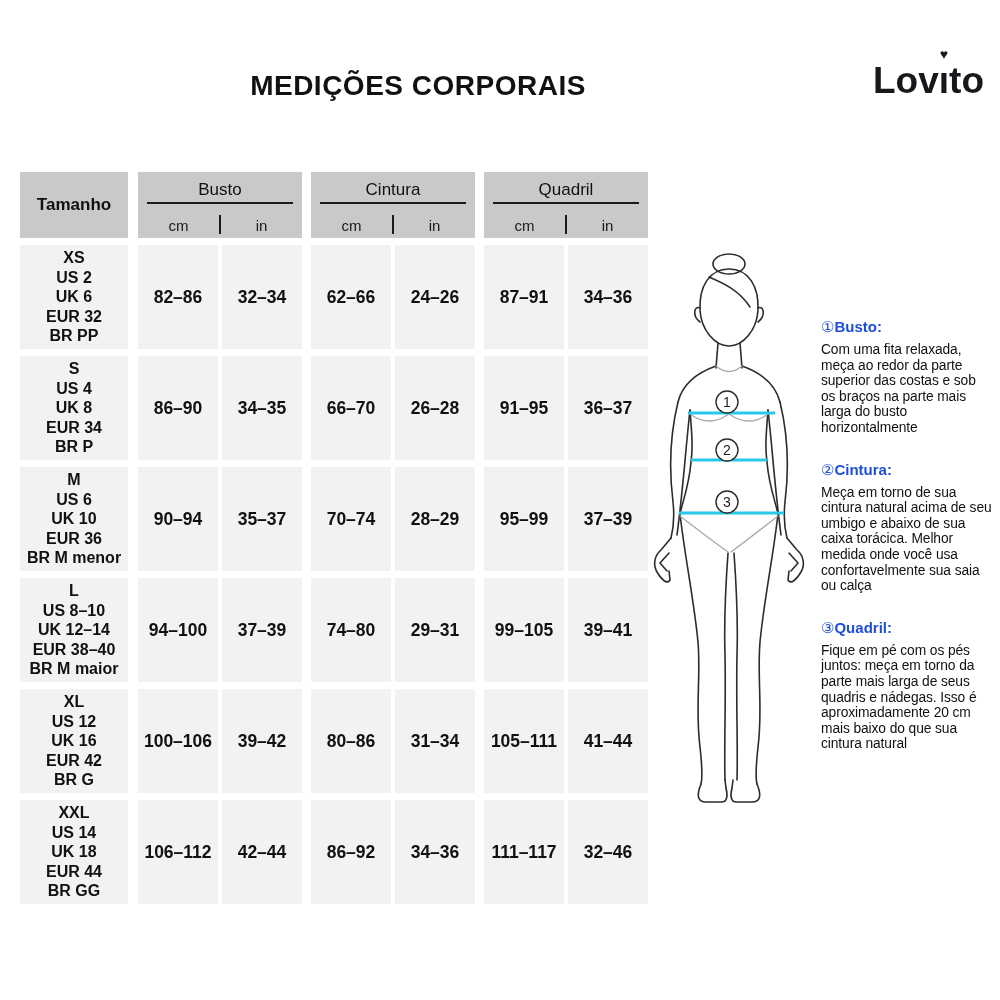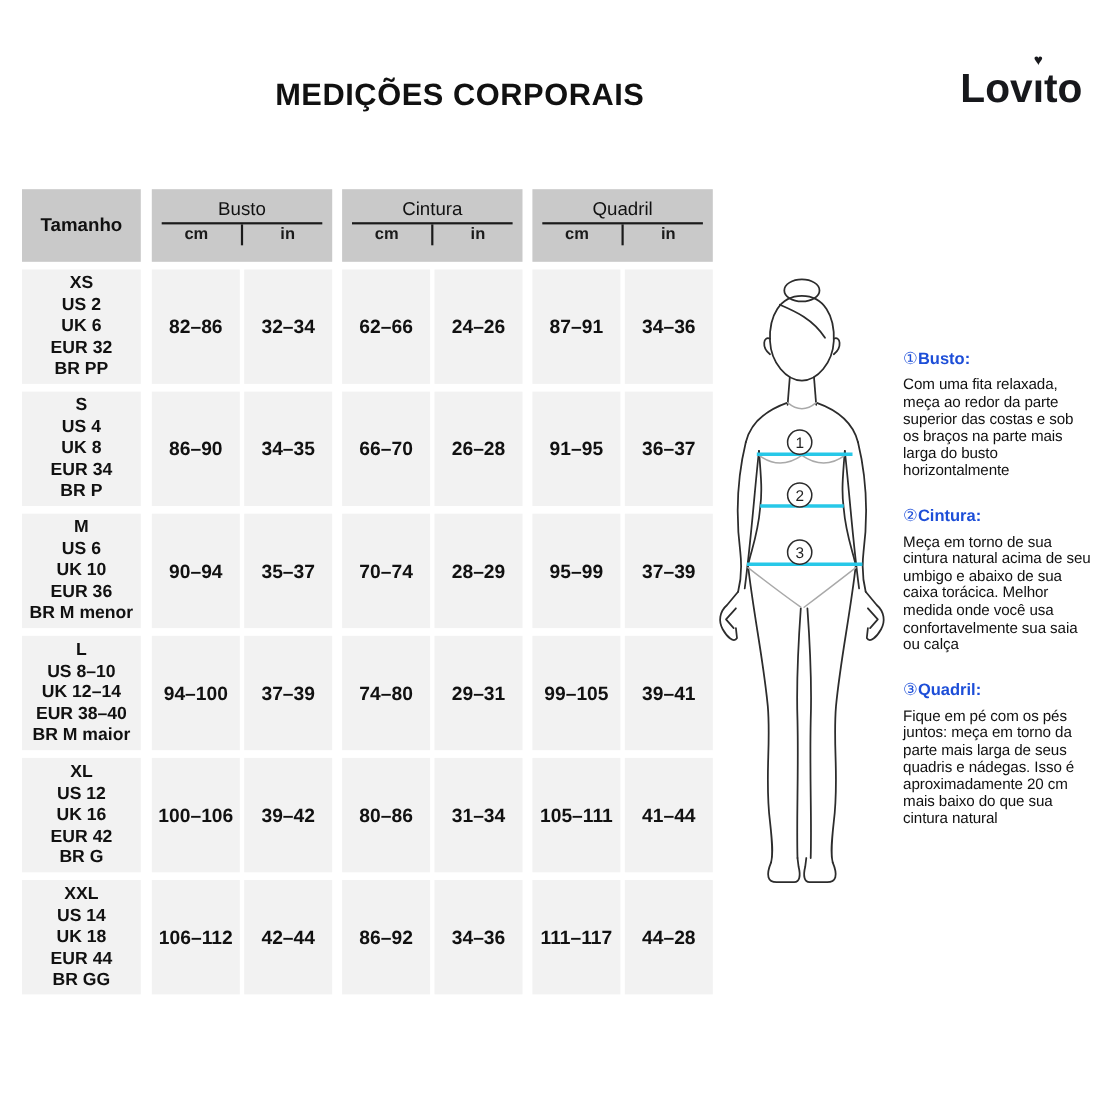--- a/index.html
+++ b/index.html
@@ -34,21 +34,21 @@
     width:108px; margin-right:10px; background:#c9c9c9;
     display:flex; align-items:center; justify-content:center;
     font-size:17px; font-weight:bold;
   }
   .group {
     width:164px; margin-right:9px; background:#c9c9c9; padding-top:7px;
   }
   .group:last-child { margin-right:0; }
   .group-title { text-align:center; font-size:17px; font-weight:normal; line-height:22px; }
   .group-rule { height:2px; background:#1a1a1a; margin:1px 9px 0 9px; }
-  .units { display:flex; align-items:flex-start; height:30px;font-weight:bold; }
+  .units { display:flex; align-items:flex-end; height:30px; }
   .units .unit { flex:1; text-align:center; font-size:15px; color:#1a1a1a; }
   .units .vline { width:2px; height:19px; background:#1a1a1a; }
 
   .trow { display:flex; height:104px; margin-top:7px; }
   .size-cell {
     width:108px; margin-right:10px; font-weight:bold; font-size:16px;
     line-height:19.5px; text-align:center; white-space:pre-line;
   }
   .val { width:80px; font-weight:bold; font-size:17.5px; }
   .val.cm { margin-right:4px; }
@@ -187,21 +187,21 @@
       <div class="cell size-cell">XXL
 US 14
 UK 18
 EUR 44
 BR GG</div>
       <div class="cell val cm">106–112</div>
       <div class="cell val in">42–44</div>
       <div class="cell val cm">86–92</div>
       <div class="cell val in">34–36</div>
       <div class="cell val cm">111–117</div>
-      <div class="cell val in last">44–28</div>
+      <div class="cell val in last">32–46</div>
     </div>
 
   </div>
 
   <div class="figure-wrap">
     <svg width="175" height="570" viewBox="0 0 175 570">
 
       <g fill="none" stroke="#2c2c2c" stroke-width="1.6" stroke-linecap="round" stroke-linejoin="round">
 
         <ellipse cx="84" cy="14" rx="16" ry="10"></ellipse>

